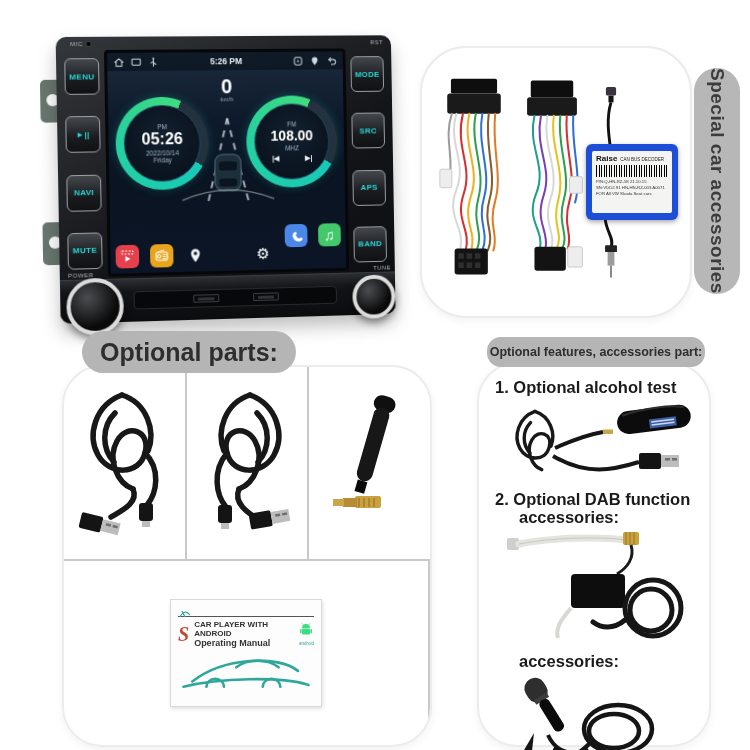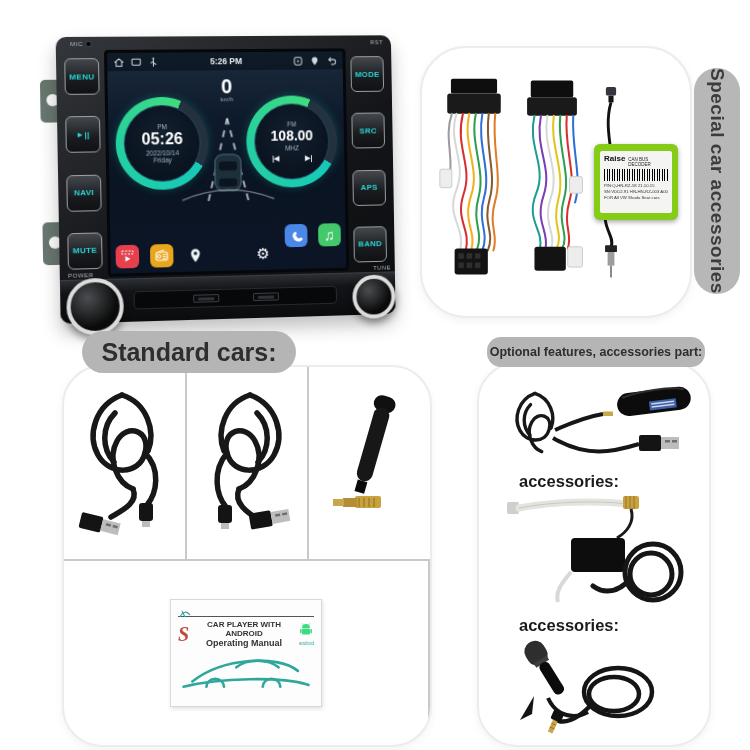--- a/index.html
+++ b/index.html
@@ -52,39 +52,39 @@
   .bottombar { position:relative; height:43px; margin:2px -5px 0 -5px; background:linear-gradient(#2c2f33,#121417 30%,#0b0c0e); border-radius:0 0 10px 10px; border-top:1px solid #3a3e43; }
   .trim { position:absolute; left:72px; right:60px; top:12px; height:18px; background:#070809; border-radius:4px; border:1px solid #26292d; display:flex; align-items:center; gap:34px; justify-content:center; }
   .usbport { width:26px; height:8px; background:#0a0b0c; border:1px solid #3a3e44; border-radius:1px; position:relative; }
   .usbport::after { content:""; position:absolute; left:4px; top:2px; right:4px; height:3px; background:#2e3338; }
   .knob { position:absolute; border-radius:50%; background:radial-gradient(circle at 35% 32%,#4a4d50,#0a0a0a 65%); border:4px solid #dcdcdc; box-shadow:0 4px 8px rgba(0,0,0,.45); }
   .knob-l { width:56px; height:56px; left:6px; bottom:-12px; }
   .knob-r { width:44px; height:44px; right:0px; bottom:-4px; }
 
   
   .acc-card { left:420px; top:46px; width:272px; height:272px; border-radius:46px; display:flex; padding:20px 12px 14px 16px; gap:6px; }
-  .decoder { position:absolute; right:12px; top:96px; width:84px; height:76px; background:#84cc16; border-radius:6px; padding:7px 6px; box-shadow:0 2px 5px rgba(0,0,0,.35); }
+  .decoder { position:absolute; right:12px; top:96px; width:92px; height:76px; background:#1d4ed8; border-radius:6px; padding:7px 6px; box-shadow:0 2px 5px rgba(0,0,0,.35); }
   .dec-label { background:#f4f4f2; height:100%; border-radius:2px; padding:3px 4px; display:flex; flex-direction:column; }
   .dec-top { display:flex; align-items:baseline; gap:3px; }
   .dec-brand { font-size:8px; font-weight:bold; color:#111; }
   .dec-title { font-size:4.5px; color:#222; }
   .barcode { height:12px; margin:2px 0; background:repeating-linear-gradient(90deg,#000 0 1px,#f4f4f2 1px 3px,#000 3px 4px,#f4f4f2 4px 5px); }
   .dec-line { font-size:4.3px; color:#333; line-height:1.35; white-space:nowrap; overflow:hidden; }
 
   
   .std-card { left:62px; top:365px; width:370px; height:382px; border-radius:40px; display:flex; flex-direction:column; overflow:hidden; }
   .std-r1 { flex:1.04; display:flex; }
   .std-r2 { flex:1; display:flex; border-top:2px solid #c9c9c9; }
   .cell { flex:1; display:flex; align-items:center; justify-content:center; }
   .bdr { border-right:2px solid #c9c9c9; }
   .manual { width:152px; height:108px; background:#fdfdfd; border:1px solid #d8d8d8; box-shadow:1px 2px 4px rgba(0,0,0,.12); padding:5px 7px 3px; }
   .man-top { border-bottom:1.5px solid #555; padding-bottom:2px; height:12px; }
   .man-row { display:flex; align-items:center; gap:5px; margin-top:3px; }
   .man-s { font-family:"Liberation Serif", serif; font-style:italic; font-size:20px; font-weight:bold; color:#bf4a3a; line-height:1; }
-  .man-titles { flex:1; text-align:center; }
+  .man-titles { flex:1; text-align:left; }
   .man-t1 { font-size:8px; font-weight:bold; color:#333; }
   .man-t2 { font-size:9px; font-weight:bold; color:#333; }
   .man-android { text-align:center; }
   .man-android .word { font-size:4.5px; color:#2fa79b; display:block; }
 
   
   .opt-card { left:477px; top:362px; width:234px; height:385px; border-radius:40px; padding:14px 10px 8px 16px; }
   .opt-h1 { font-size:16.5px; font-weight:bold; color:#1b1b1b; line-height:1.1; }
   .opt-h2 { font-size:16.5px; font-weight:bold; color:#1b1b1b; line-height:1.1; padding-left:24px; }
   .opt-illo { display:flex; justify-content:center; }
@@ -312,21 +312,21 @@
       <div class="dec-line">SN:VDD2.91 HN-HN-RZ-003 A0071</div>
       <div class="dec-line">FOR All VW Skoda Seat cars</div>
     </div>
   </div>
 </section>
 
 <div class="vpill">
   <span>Special car accessories</span>
 </div>
 
-<div class="pill pill-std">Standard cars:</div>
+<div class="pill pill-std">Optional parts:</div>
 
 <section class="card std-card">
   <div class="std-r1">
     <div class="cell bdr">
       <svg width="95" height="160" viewBox="0 0 95 160">
         <use href="#coil"></use>
         <path d="M56 106 C62 120 44 128 34 134" fill="none" stroke="#181818" stroke-width="5.5" stroke-linecap="round"></path>
         <g transform="translate(6,126) rotate(14)">
             <use href="#usbA"></use>
           </g>
@@ -399,20 +399,21 @@
         </svg>
       </div>
     </div>
   </div>
 </section>
 
 <div class="pill pill-opt">Optional features, accessories part:</div>
 
 <section class="card opt-card">
   <div>
+    <div class="opt-h1">1. Optional alcohol test</div>
     <div class="opt-illo">
       <svg width="200" height="86" viewBox="0 0 200 86">
         <g transform="translate(10,8) scale(0.62)">
             <use href="#coil"></use>
           </g>
         <path d="M58 52 C76 44 94 38 106 36" fill="none" stroke="#161616" stroke-width="4"></path>
         <rect x="106" y="33.5" width="10" height="4.5" fill="#caa64b"></rect>
         <g transform="rotate(-7 156 24)">
           <rect x="120" y="12" width="74" height="23" rx="11.5" fill="#0c0c0c"></rect>
           <path d="M126 16 C146 11 176 11 188 15" stroke="#2e2e2e" stroke-width="2" fill="none"></path>
@@ -422,20 +423,21 @@
         </g>
         <path d="M56 60 C90 80 116 74 142 66" fill="none" stroke="#161616" stroke-width="4"></path>
         <g transform="translate(142,54)">
             <use href="#usbA"></use>
           </g>
       </svg>
     </div>
   </div>
 
   <div style="margin-top:8px">
+    <div class="opt-h1">2. Optional DAB function</div>
     <div class="opt-h2">accessories:</div>
     <div class="opt-illo">
       <svg width="185" height="118" viewBox="0 0 185 118">
         <rect x="2" y="12" width="12" height="12" rx="2" fill="#cfcfcc"></rect>
         <path d="M14 18 C44 12 92 10 122 14" stroke="#e4e4df" stroke-width="7" fill="none" stroke-linecap="round"></path>
         <path d="M14 18 C44 12 92 10 122 14" stroke="#c9c9c4" stroke-width="1" fill="none"></path>
         <rect x="118" y="6" width="16" height="13" rx="2" fill="#c9a23f"></rect>
         <path d="M121 6 v13 M125 6 v13 M129 6 v13" stroke="#9e7c2c" stroke-width="1.2"></path>
         <path d="M126 19 C130 32 122 42 112 48" fill="none" stroke="#1a1a1a" stroke-width="3"></path>
         <rect x="66" y="48" width="54" height="34" rx="4" fill="#0d0d0d"></rect>

